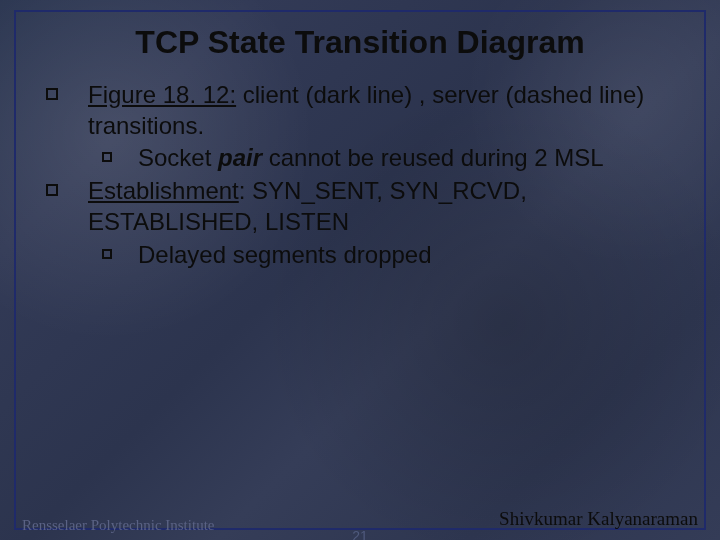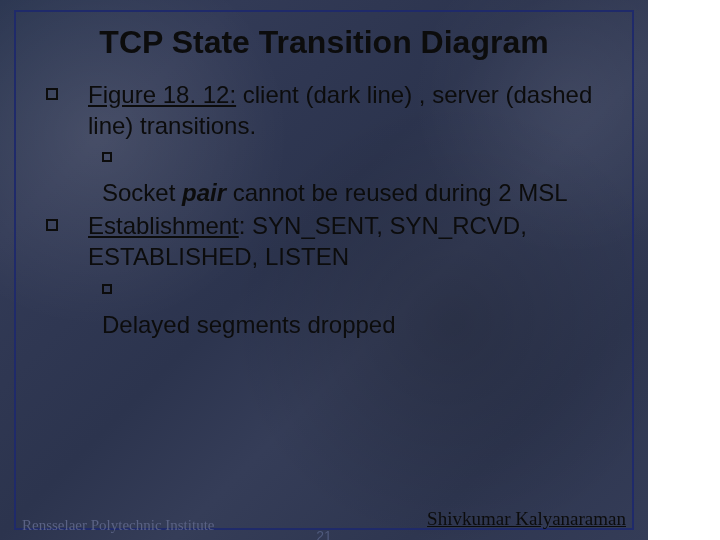--- a/index.html
+++ b/index.html
@@ -5,21 +5,21 @@
   html, body {
     margin: 0;
     padding: 0;
     width: 720px;
     height: 540px;
     overflow: hidden;
     font-family: Arial, Helvetica, sans-serif;
   }
   .slide {
     position: relative;
-    width: 648px;
+    width: 720px;
     height: 540px;
     background:
       linear-gradient(135deg, #2a3550 0%, #323a56 20%, #2c344e 45%, #353d58 60%, #2e3650 80%, #343c57 100%);
     box-sizing: border-box;
     padding-left: 24px;
   }
   .slide::before {
     content: "";
     position: absolute;
     inset: 0;
@@ -77,41 +77,39 @@
     margin-top: 9px;
     margin-right: 10px;
     flex: 0 0 auto;
   }
   .bullet-text {
     flex: 1 1 auto;
   }
   .sub {
     margin-left: 56px;
     font-size: 24px;
-    flex-direction: column;
   }
   .u {
     text-decoration: underline;
   }
   .footer-left {
     position: absolute;
     left: 22px;
     bottom: 6px;
     color: #5a6284;
     font-family: "Times New Roman", Times, serif;
     font-size: 15px;
   }
   .footer-right {
     position: absolute;
     right: 22px;
     bottom: 10px;
     color: #0c0c0c;
     font-family: "Times New Roman", Times, serif;
     font-size: 19px;
-    text-decoration: underline;
   }
   .page-num {
     position: absolute;
     left: 50%;
     transform: translateX(-50%);
     bottom: -4px;
     color: #4f5a7d;
     font-size: 14px;
   }
 </style>

